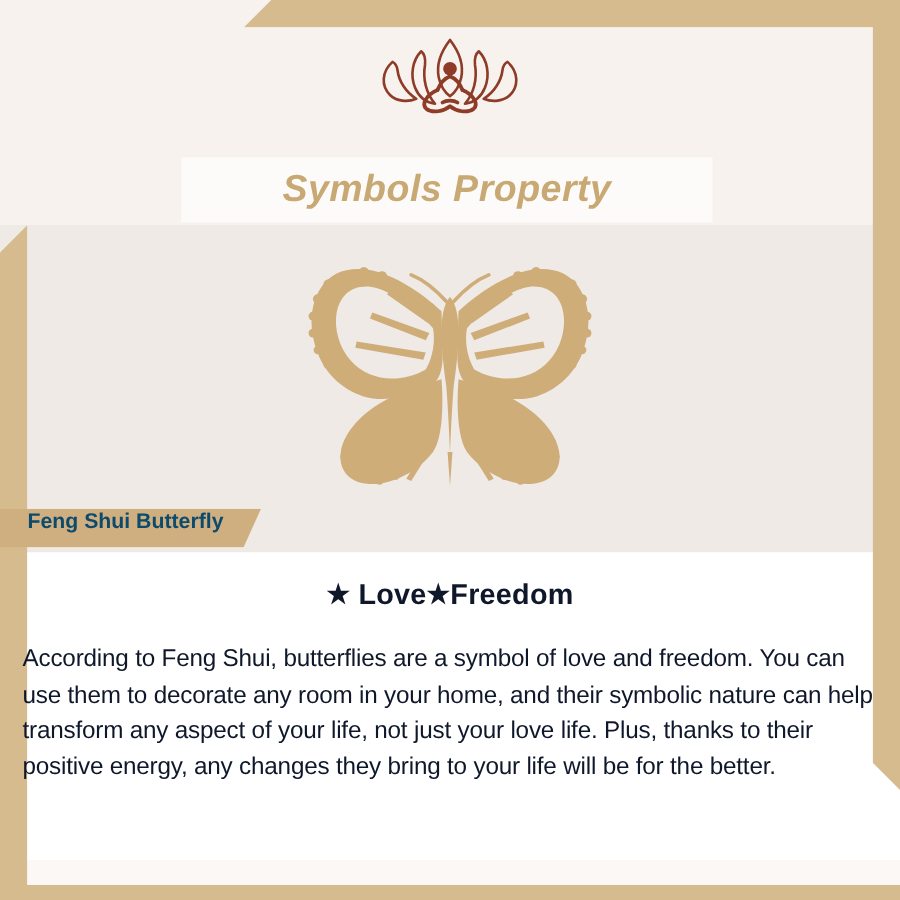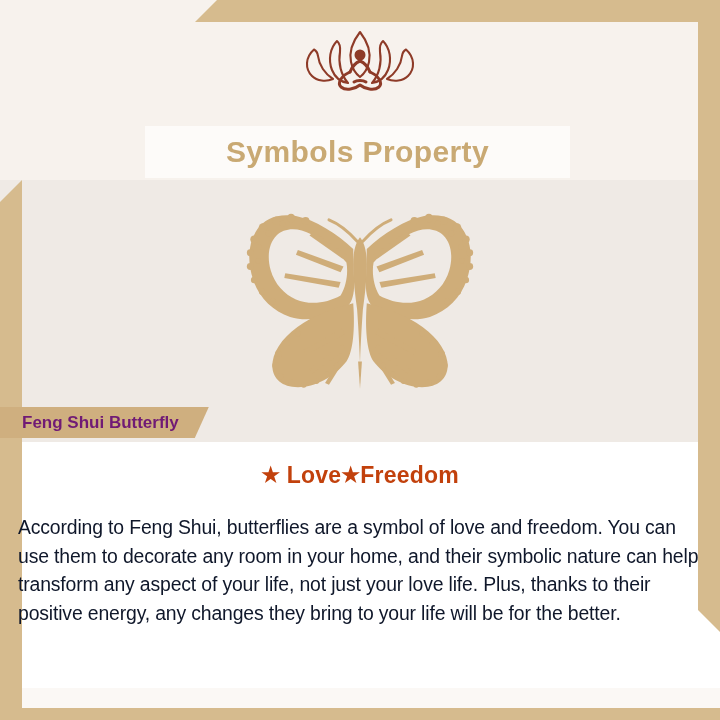--- a/index.html
+++ b/index.html
@@ -102,20 +102,21 @@
 
   
   .title-band {
     position: absolute;
     left: 145px; top: 126px;
     width: 425px; height: 52px;
     background: #fdfbf9;
     display: flex;
     align-items: center;
     justify-content: center;
+    font-style: italic;
   }
   .title-text {
     font-size: 30px;
     font-weight: bold;
     color: #c9a973;
     letter-spacing: 0.4px;
   }
 
   
   .butterfly-wrap {
@@ -129,37 +130,36 @@
     height: 200px;
   }
 
   
   .badge {
     position: absolute;
     left: 0px; top: 407px;
     height: 31px;
     padding: 0 30px 0 22px;
     background: #cfaf7f;
-    color: #701a75;
+    color: #0c4a6e;
     font-size: 17px;
     font-weight: bold;
     display: flex;
-    align-items: center;
     clip-path: polygon(0 0, 100% 0, calc(100% - 14px) 100%, 0 100%);
   }
 
   
   .love-heading {
     position: absolute;
     left: 0; top: 462px;
     width: 720px;
     text-align: center;
     font-size: 23px;
     font-weight: bold;
-    color: #c2410c;
+    color: #0f172a;
     letter-spacing: 0.2px;
   }
   .love-heading .star {
     font-size: 21px;
     vertical-align: 1px;
   }
   .paragraph {
     position: absolute;
     left: 18px; top: 494px;
     width: 690px;

